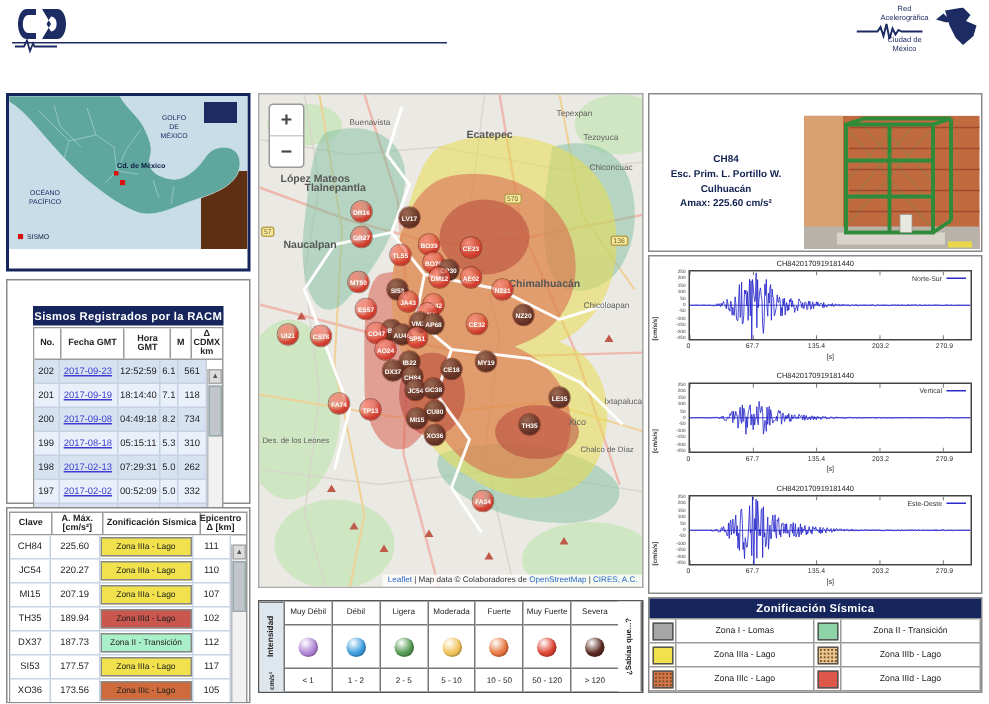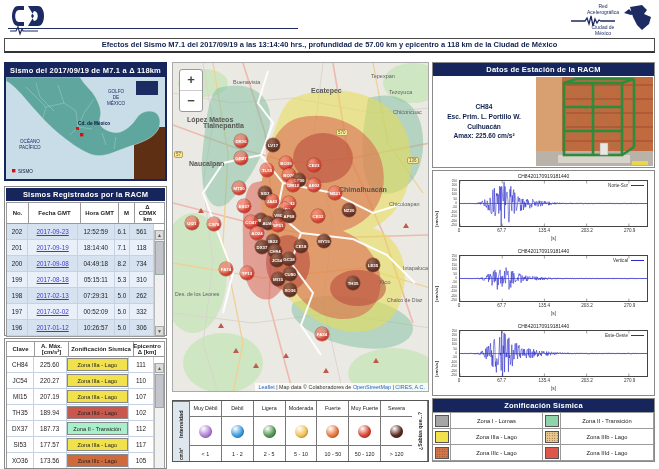--- a/index.html
+++ b/index.html
@@ -15,21 +15,21 @@
   #netlogo{position:absolute;right:6px;top:2px;width:86px;height:34px;font-size:5px;color:#1d2b63;}
   #netlogo .nl-txt{position:absolute;left:14px;text-align:center;width:44px;line-height:1.15;}
   
   #banner{position:absolute;left:4px;top:38px;width:651px;height:15px;border:1px solid #4a4a4a;
           border-bottom:2px solid #333;box-sizing:border-box;text-align:center;font-size:7.5px;
           font-weight:bold;color:#10214f;line-height:12px;}
   
   #quake{left:4px;top:62px;width:163px;height:119px;border:2px solid #16265c;}
   #quake svg{display:block;}
   
-  #sismos{left:4px;top:186px;width:163px;height:150px;padding:1px;}
+  #sismos{left:4px;top:186px;width:163px;height:150px;padding:17px;}
   #registros{left:4px;top:338px;width:163px;height:131px;padding:1px;overflow:hidden;}
   .tblwrap{position:relative;border:1px solid #9a9a9a;margin-top:1px;}
   .t1-head,.t2-head{display:flex;background:#fff;font-weight:bold;font-size:6px;border-bottom:1px solid #9a9a9a;}
   .hcell{display:flex;align-items:center;justify-content:center;text-align:center;
          border-right:1px solid #9a9a9a;box-sizing:border-box;padding:1px;}
   .t1-row,.t2-row{display:flex;height:16px;font-size:6.3px;}
   .t1-row{background:#e9f0fa;}
   .t1-row.alt{background:#d7e2f1;}
   .t1-cell,.t2-cell{display:flex;align-items:center;justify-content:center;border-right:1px solid #c6d2e4;
          border-bottom:1px solid #c6d2e4;box-sizing:border-box;overflow:hidden;}
@@ -122,24 +122,22 @@
       </svg>
       <div class="nl-txt" style="top:23px">
         <span>Ciudad de</span><br><span>México</span>
       </div>
       <svg width="30" height="28" style="position:absolute;right:0;top:3px">
         <path d="M1,8 L6,4 L11,9 L8,10 Z M7,2 L19,0 L24,5 L21,9 L28,12 L26,19 L19,25 L14,20 L10,12 Z" fill="#1d2b63"></path>
       </svg>
     </div>
   </div>
 
-  <div id="banner">Efectos del Sismo M7.1 del 2017/09/19 a las 13:14:40 hrs., profundidad de 57.00 km y epicentro a 118 km de la Ciudad de México</div>
 
   <div id="quake" class="panel">
-    <div class="ptitle">Sismo del 2017/09/19 de M7.1 a Δ 118km</div>
     <svg width="159" height="102" viewBox="0 0 159 102">
       <rect x="0" y="0" width="159" height="102" fill="#c9dde8"></rect>
       <rect x="128" y="50" width="31" height="52" fill="#5e2f12"></rect>
       <path d="M0,0 H74 C78,8 86,13 90,21 C94,29 96,35 94,41 C92,49 98,53 106,55 C114,57 120,53 126,47 C130,43 132,37 138,35 C148,32 154,37 154,45 C154,53 148,59 140,63 C132,67 124,69 114,73 C104,77 94,81 84,77 C72,72 62,64 52,56 C40,46 28,32 16,18 C10,11 4,6 0,4 Z" fill="#5ea69e" stroke="#cfe4e0" stroke-width="0.5"></path>
       <g stroke="#bfe0da" stroke-width="0.4" fill="none" opacity="0.9">
         <path d="M20,10 L40,30 L36,44"></path>
           <path d="M40,30 L58,26 L70,34"></path>
           <path d="M52,8 L58,26"></path>
         <path d="M70,34 L72,50 L64,58"></path>
           <path d="M72,50 L86,52"></path>
@@ -506,21 +504,20 @@
           <div class="cir">
             <i style="background: radial-gradient(circle at 35% 28%, rgba(255, 255, 255, 0.533), rgb(91, 42, 32) 55%, rgb(91, 42, 32)); box-shadow: rgba(0, 0, 0, 0.25) -1px -1px 1px inset;"></i>
           </div>
           <div class="val">&gt; 120</div>
         </div>
       </div>
     <div id="int-right" class="rot">¿Sabías que...?</div>
   </div>
 
   <div id="station" class="panel">
-    <div class="ptitle">Datos de Estación de la RACM</div>
     <div id="st-body">
       <div id="st-info">
         <span>CH84</span>
         <span>Esc. Prim. L. Portillo W.</span>
         <span>Culhuacán</span>
         <span>Amax: 225.60 cm/s²</span>
       </div>
       <div id="st-photo">
         <svg width="118" height="91" viewBox="0 0 118 91">
           <rect width="118" height="91" fill="#c06a40"></rect>

